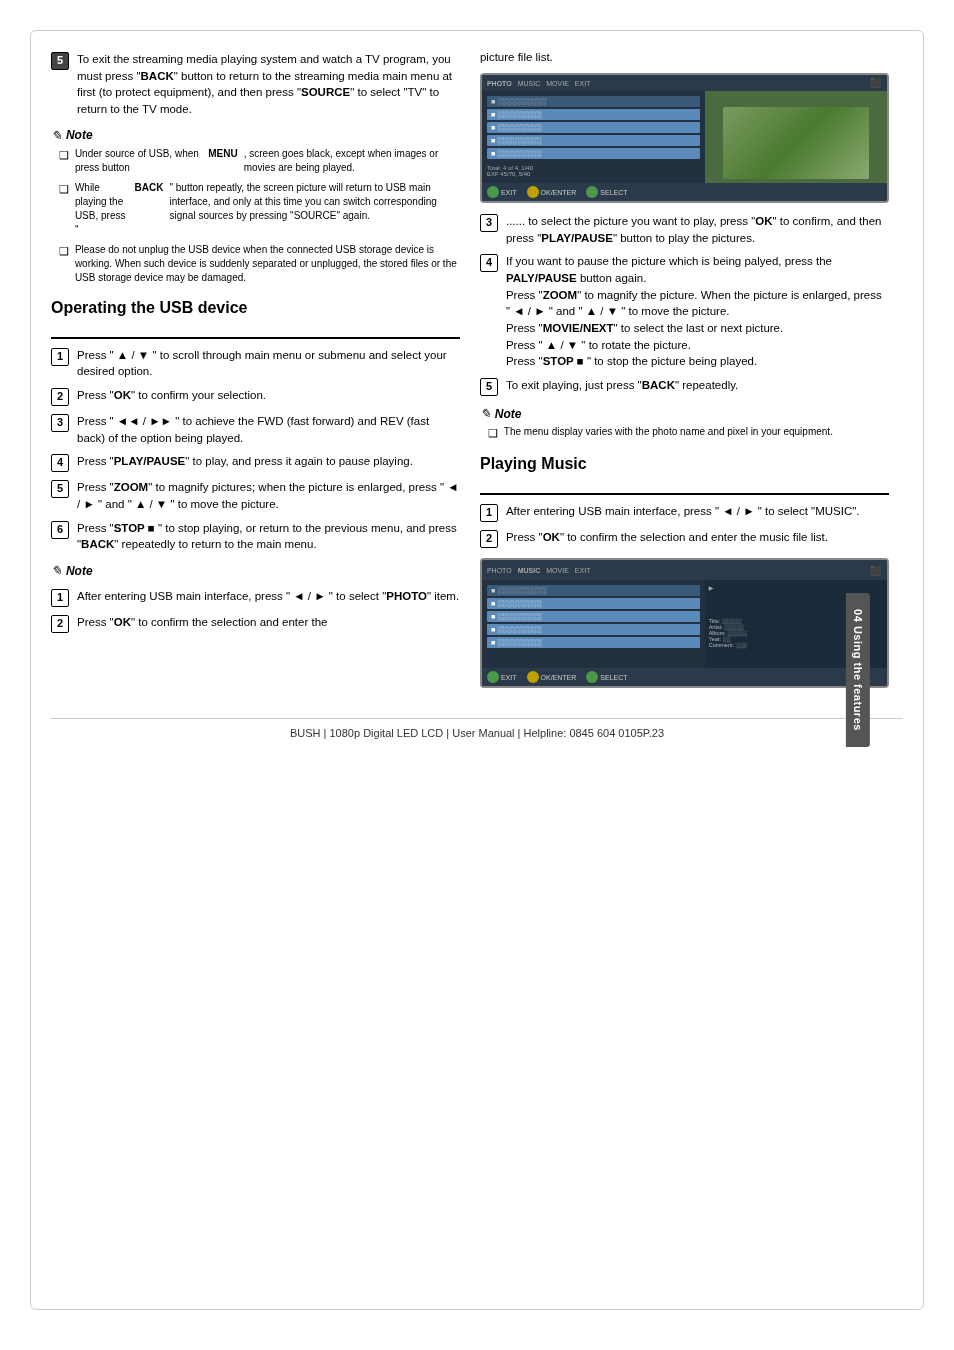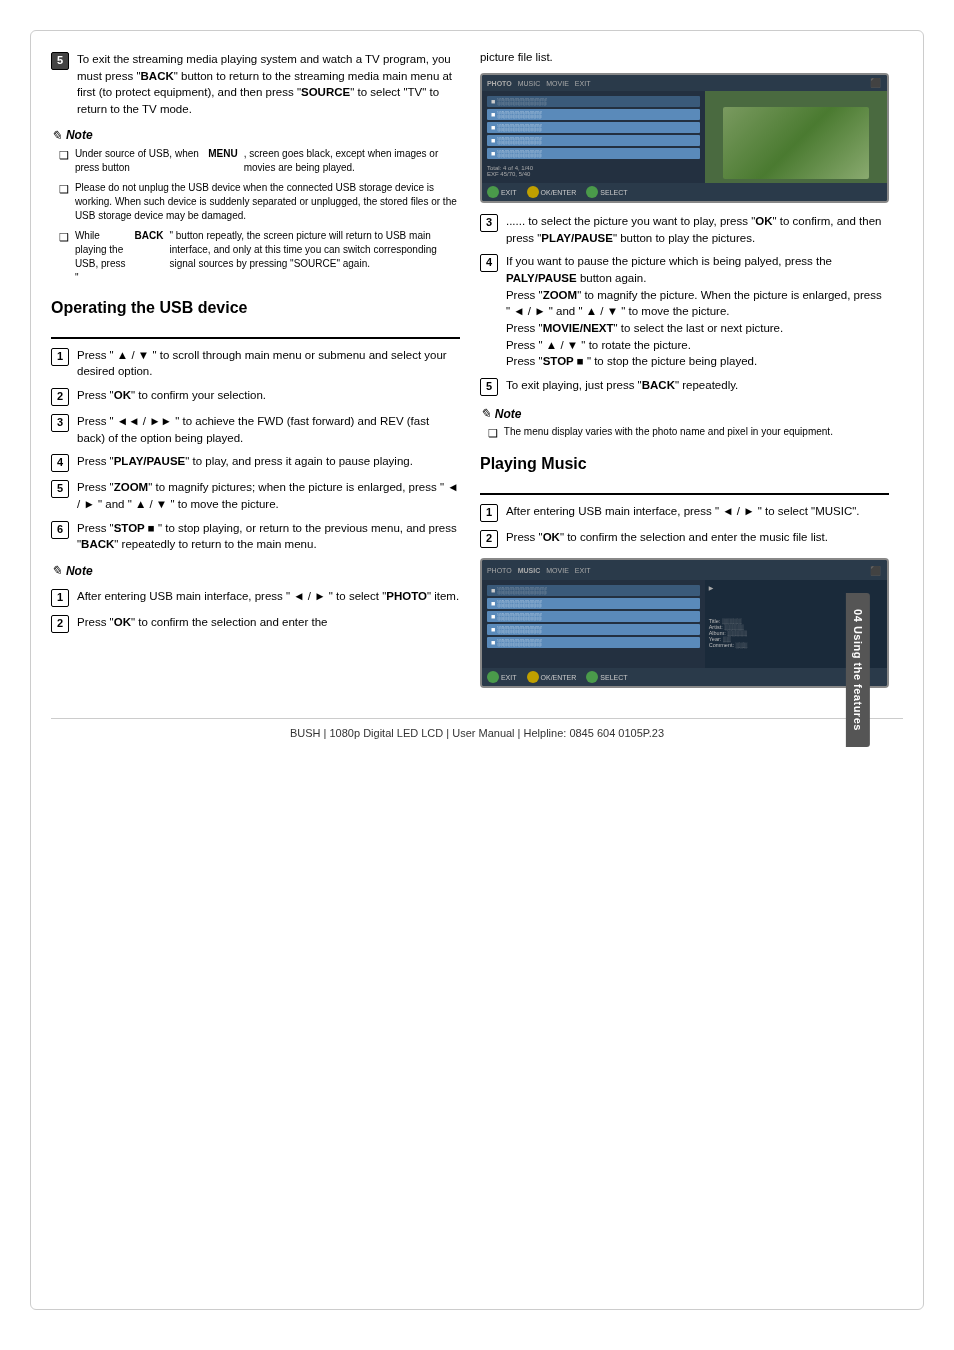--- a/index.html
+++ b/index.html
@@ -236,22 +236,22 @@
           </div>
         </div>
 
         <div class="note-section">
           <div class="note-header">
             <span class="note-icon">✎</span>
             <b>Note</b>
           </div>
           <ul class="note-list">
             <li>Under source of USB, when press button <b>MENU</b>, screen goes black, except when images or movies are being played.</li>
+            <li>While playing the USB, press "<b>BACK</b>" button repeatly, the screen picture will return to USB main interface, and only at this time you can switch corresponding signal sources by pressing "SOURCE" again.</li>
             <li>Please do not unplug the USB device when the connected USB storage device is working. When such device is suddenly separated or unplugged, the stored files or the USB storage device may be damaged.</li>
-            <li>While playing the USB, press "<b>BACK</b>" button repeatly, the screen picture will return to USB main interface, and only at this time you can switch corresponding signal sources by pressing "SOURCE" again.</li>
           </ul>
         </div>
 
         <div class="section-title">Operating the USB device</div>
 
         <ul class="step-list">
           <li>
             <div class="step-num">1</div>
             <div class="step-content">Press " ▲ / ▼ " to scroll through main menu or submenu and select your desired option.</div>
           </li>

